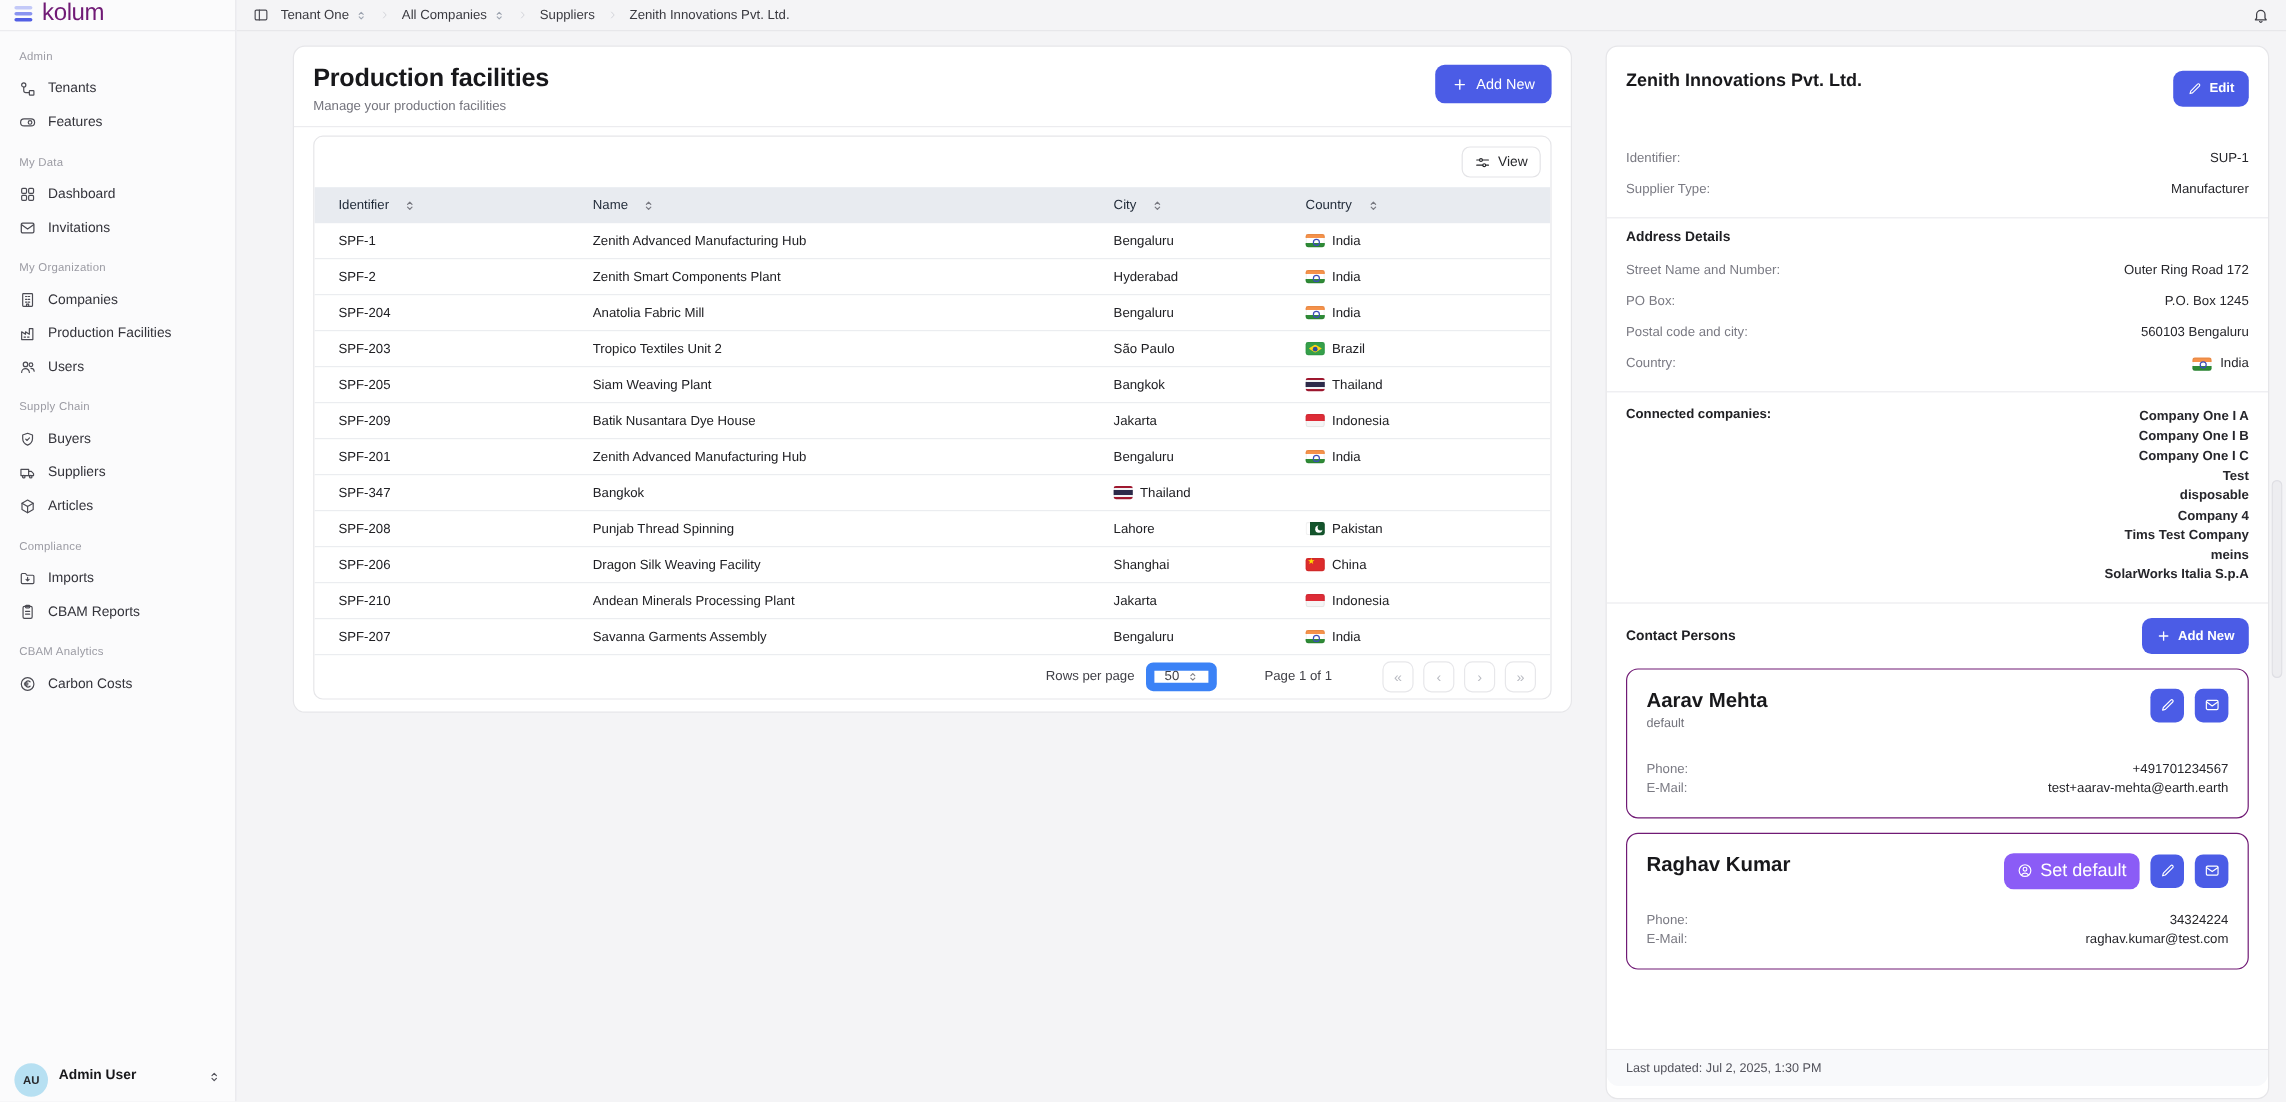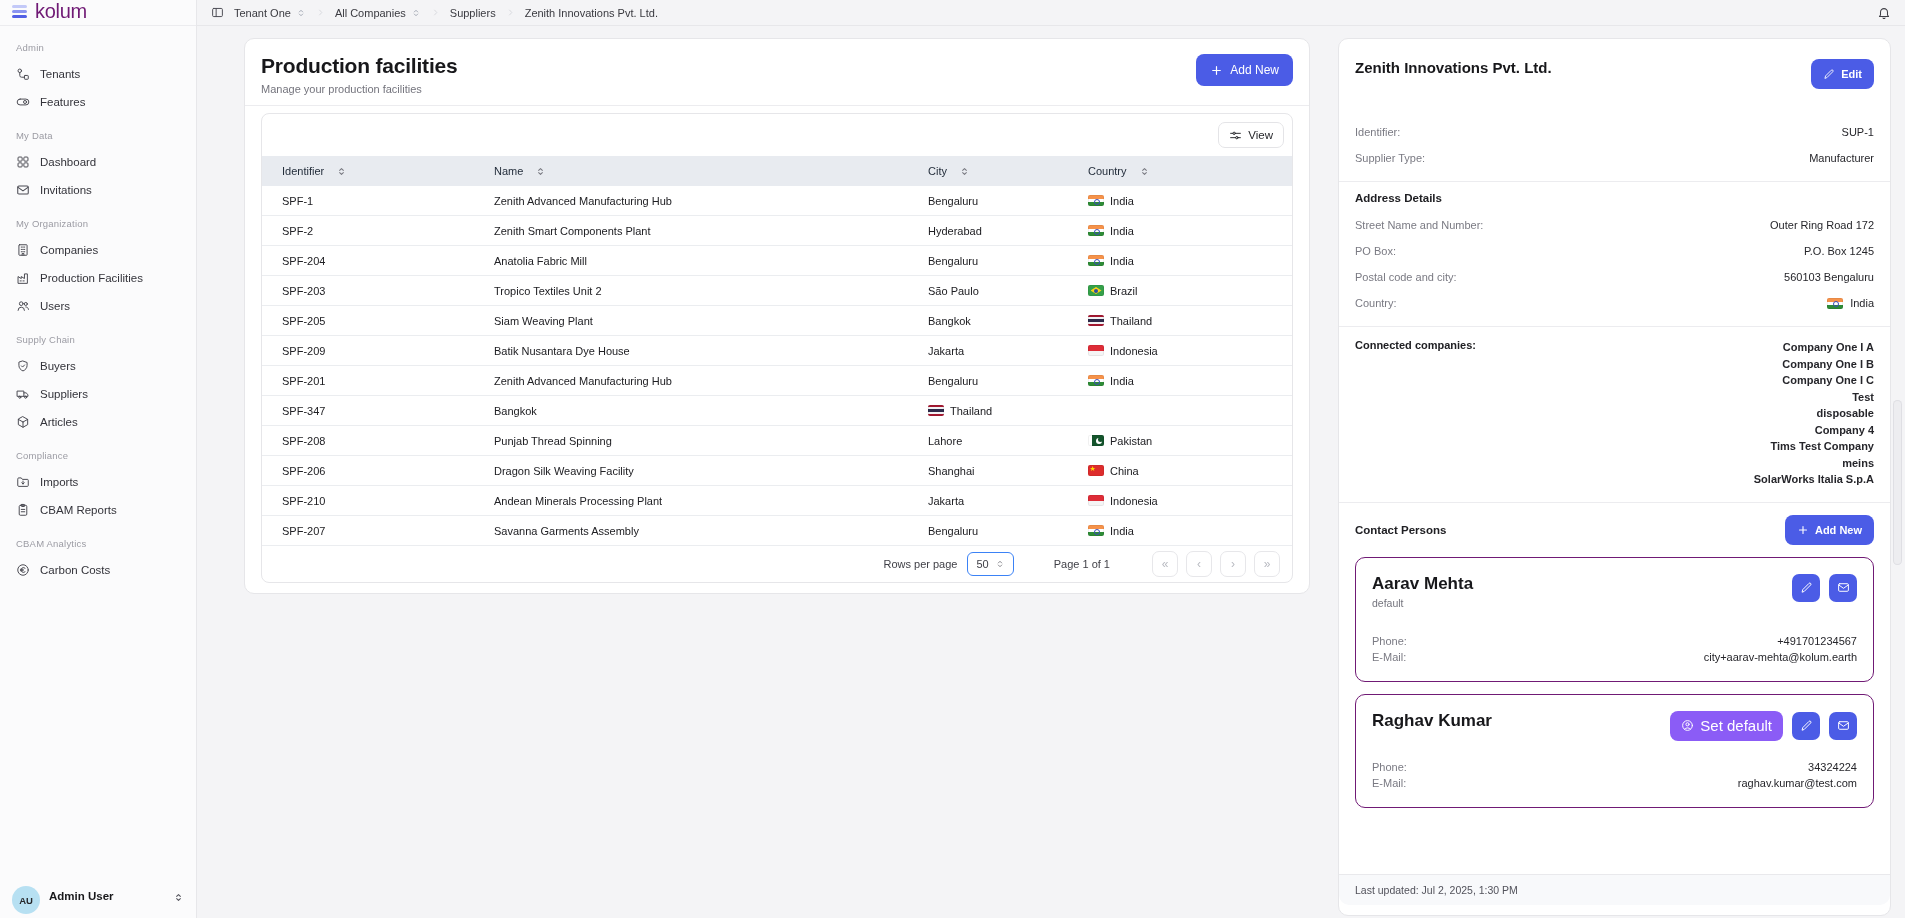--- a/index.html
+++ b/index.html
@@ -65,21 +65,21 @@
   .thead { display:grid; grid-template-columns:212px 434px 160px 1fr; background:#e8ebf0; height:30px; }
   .th { display:flex; align-items:center; gap:12px; padding-left:20px; font-size:11px;
     font-weight:500; color:#1f2937; cursor:pointer; }
   .th .sort, .rpp-select .sort { color:#52525b; opacity:.75; }
   .trow { display:grid; grid-template-columns:212px 434px 160px 1fr; height:30px;
     border-bottom:1px solid #ebedf0; cursor:pointer; }
   .td { display:flex; align-items:center; padding-left:20px; font-size:11px; color:#202024; gap:6px; }
   .tfoot { height:36px; display:flex; align-items:center; justify-content:flex-end; padding-right:12px;
     font-size:11px; color:#3f3f46; }
   .rpp-label { margin-right:10px; }
-  .rpp-select { display:inline-flex; align-items:center; gap:6px; border:1px solid #3b82f6;
+  .rpp-select { display:inline-flex; align-items:center; gap:6px; border:7px solid #3b82f6;
     border-radius:6px; height:24px; padding:0 8px; cursor:pointer; background:#fff; }
   .page-info { margin:0 42px 0 40px; }
   .pager { display:flex; gap:8px; }
   .pg { width:26px; height:26px; border:1px solid #e7e7ea; border-radius:7px; background:#fff;
     color:#b9bbc2; font-size:12px; display:flex; align-items:center; justify-content:center;
     cursor:pointer; font-family:inherit; }
   .pg-first::before{ content:"«"; } .pg-prev::before{ content:"‹"; }
   .pg-next::before{ content:"›"; } .pg-last::before{ content:"»"; }
 
   
@@ -777,21 +777,21 @@
           </button>
         </div>
       </div>
       <div class="contact-rows">
         <div class="info-row">
           <span class="info-label">Phone:</span>
           <span class="info-value">+491701234567</span>
         </div>
         <div class="info-row">
           <span class="info-label">E-Mail:</span>
-          <span class="info-value">city+aarav-mehta@kolum.earth</span>
+          <span class="info-value">test+aarav-mehta@earth.earth</span>
         </div>
       </div>
     </div>
 
     <div class="contact-card">
       <div class="contact-top">
         <div class="contact-name">Raghav Kumar</div>
         <div class="contact-actions">
           <button class="btn-setdefault">
             <svg class="ic" width="13" height="13">

